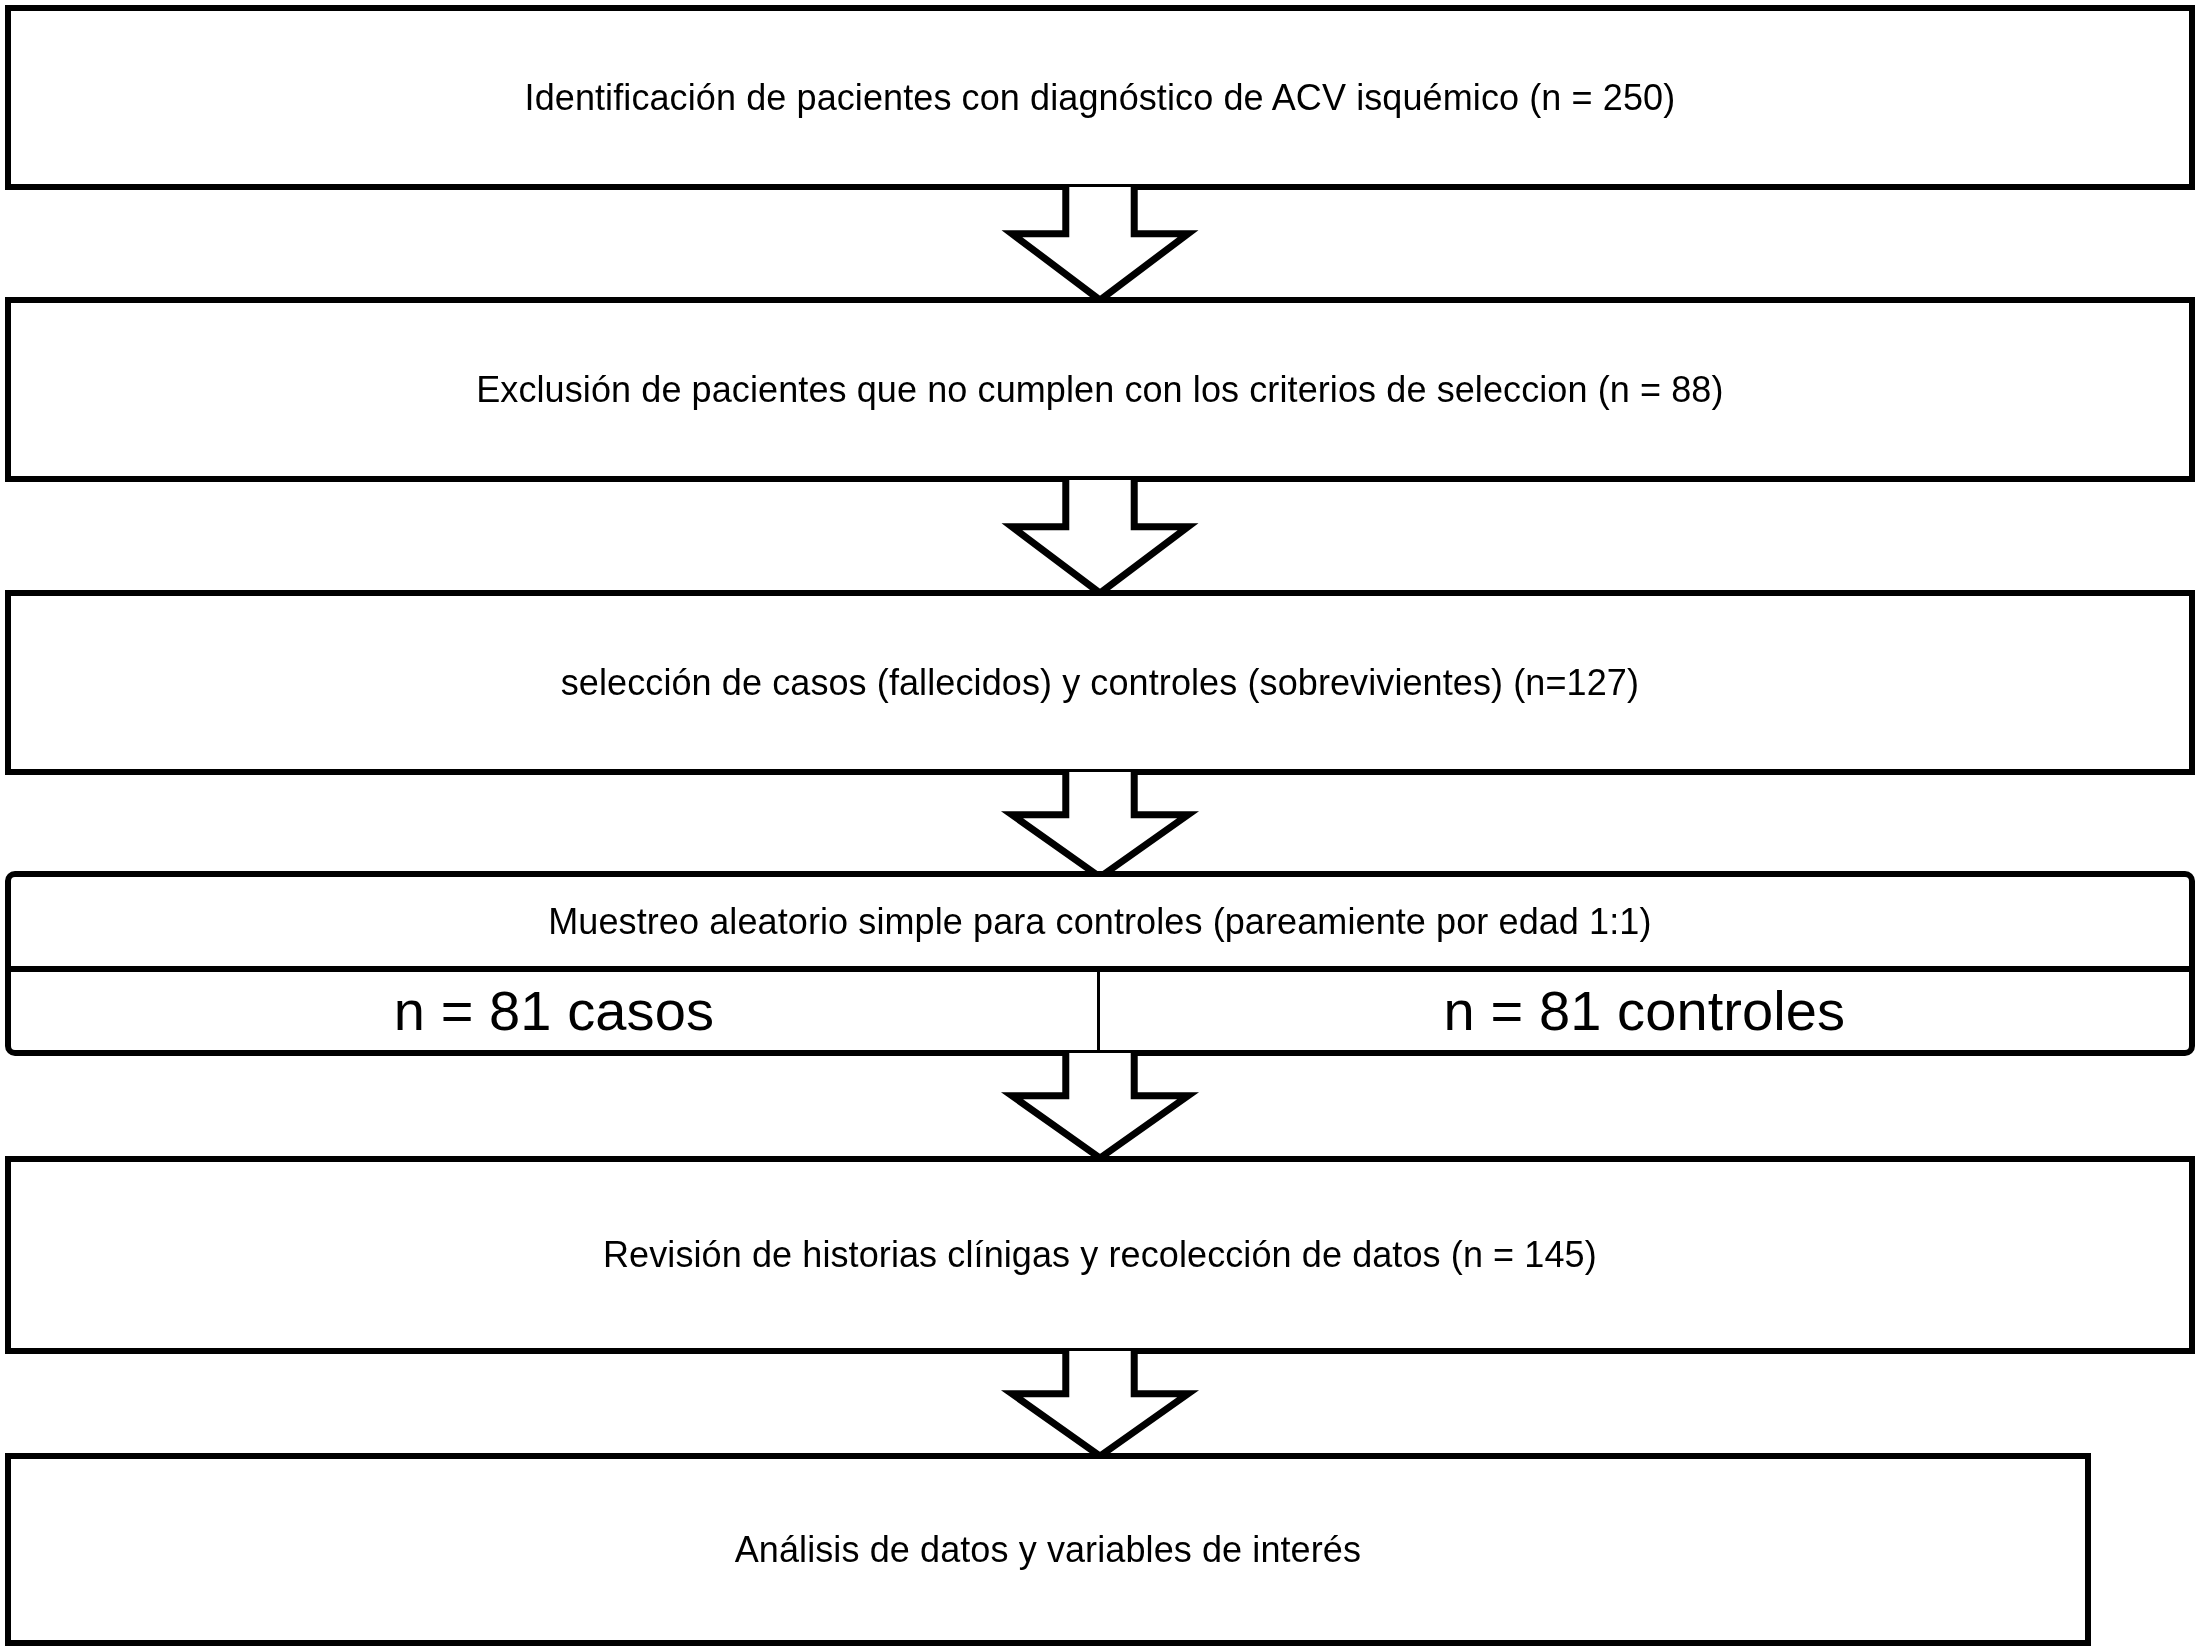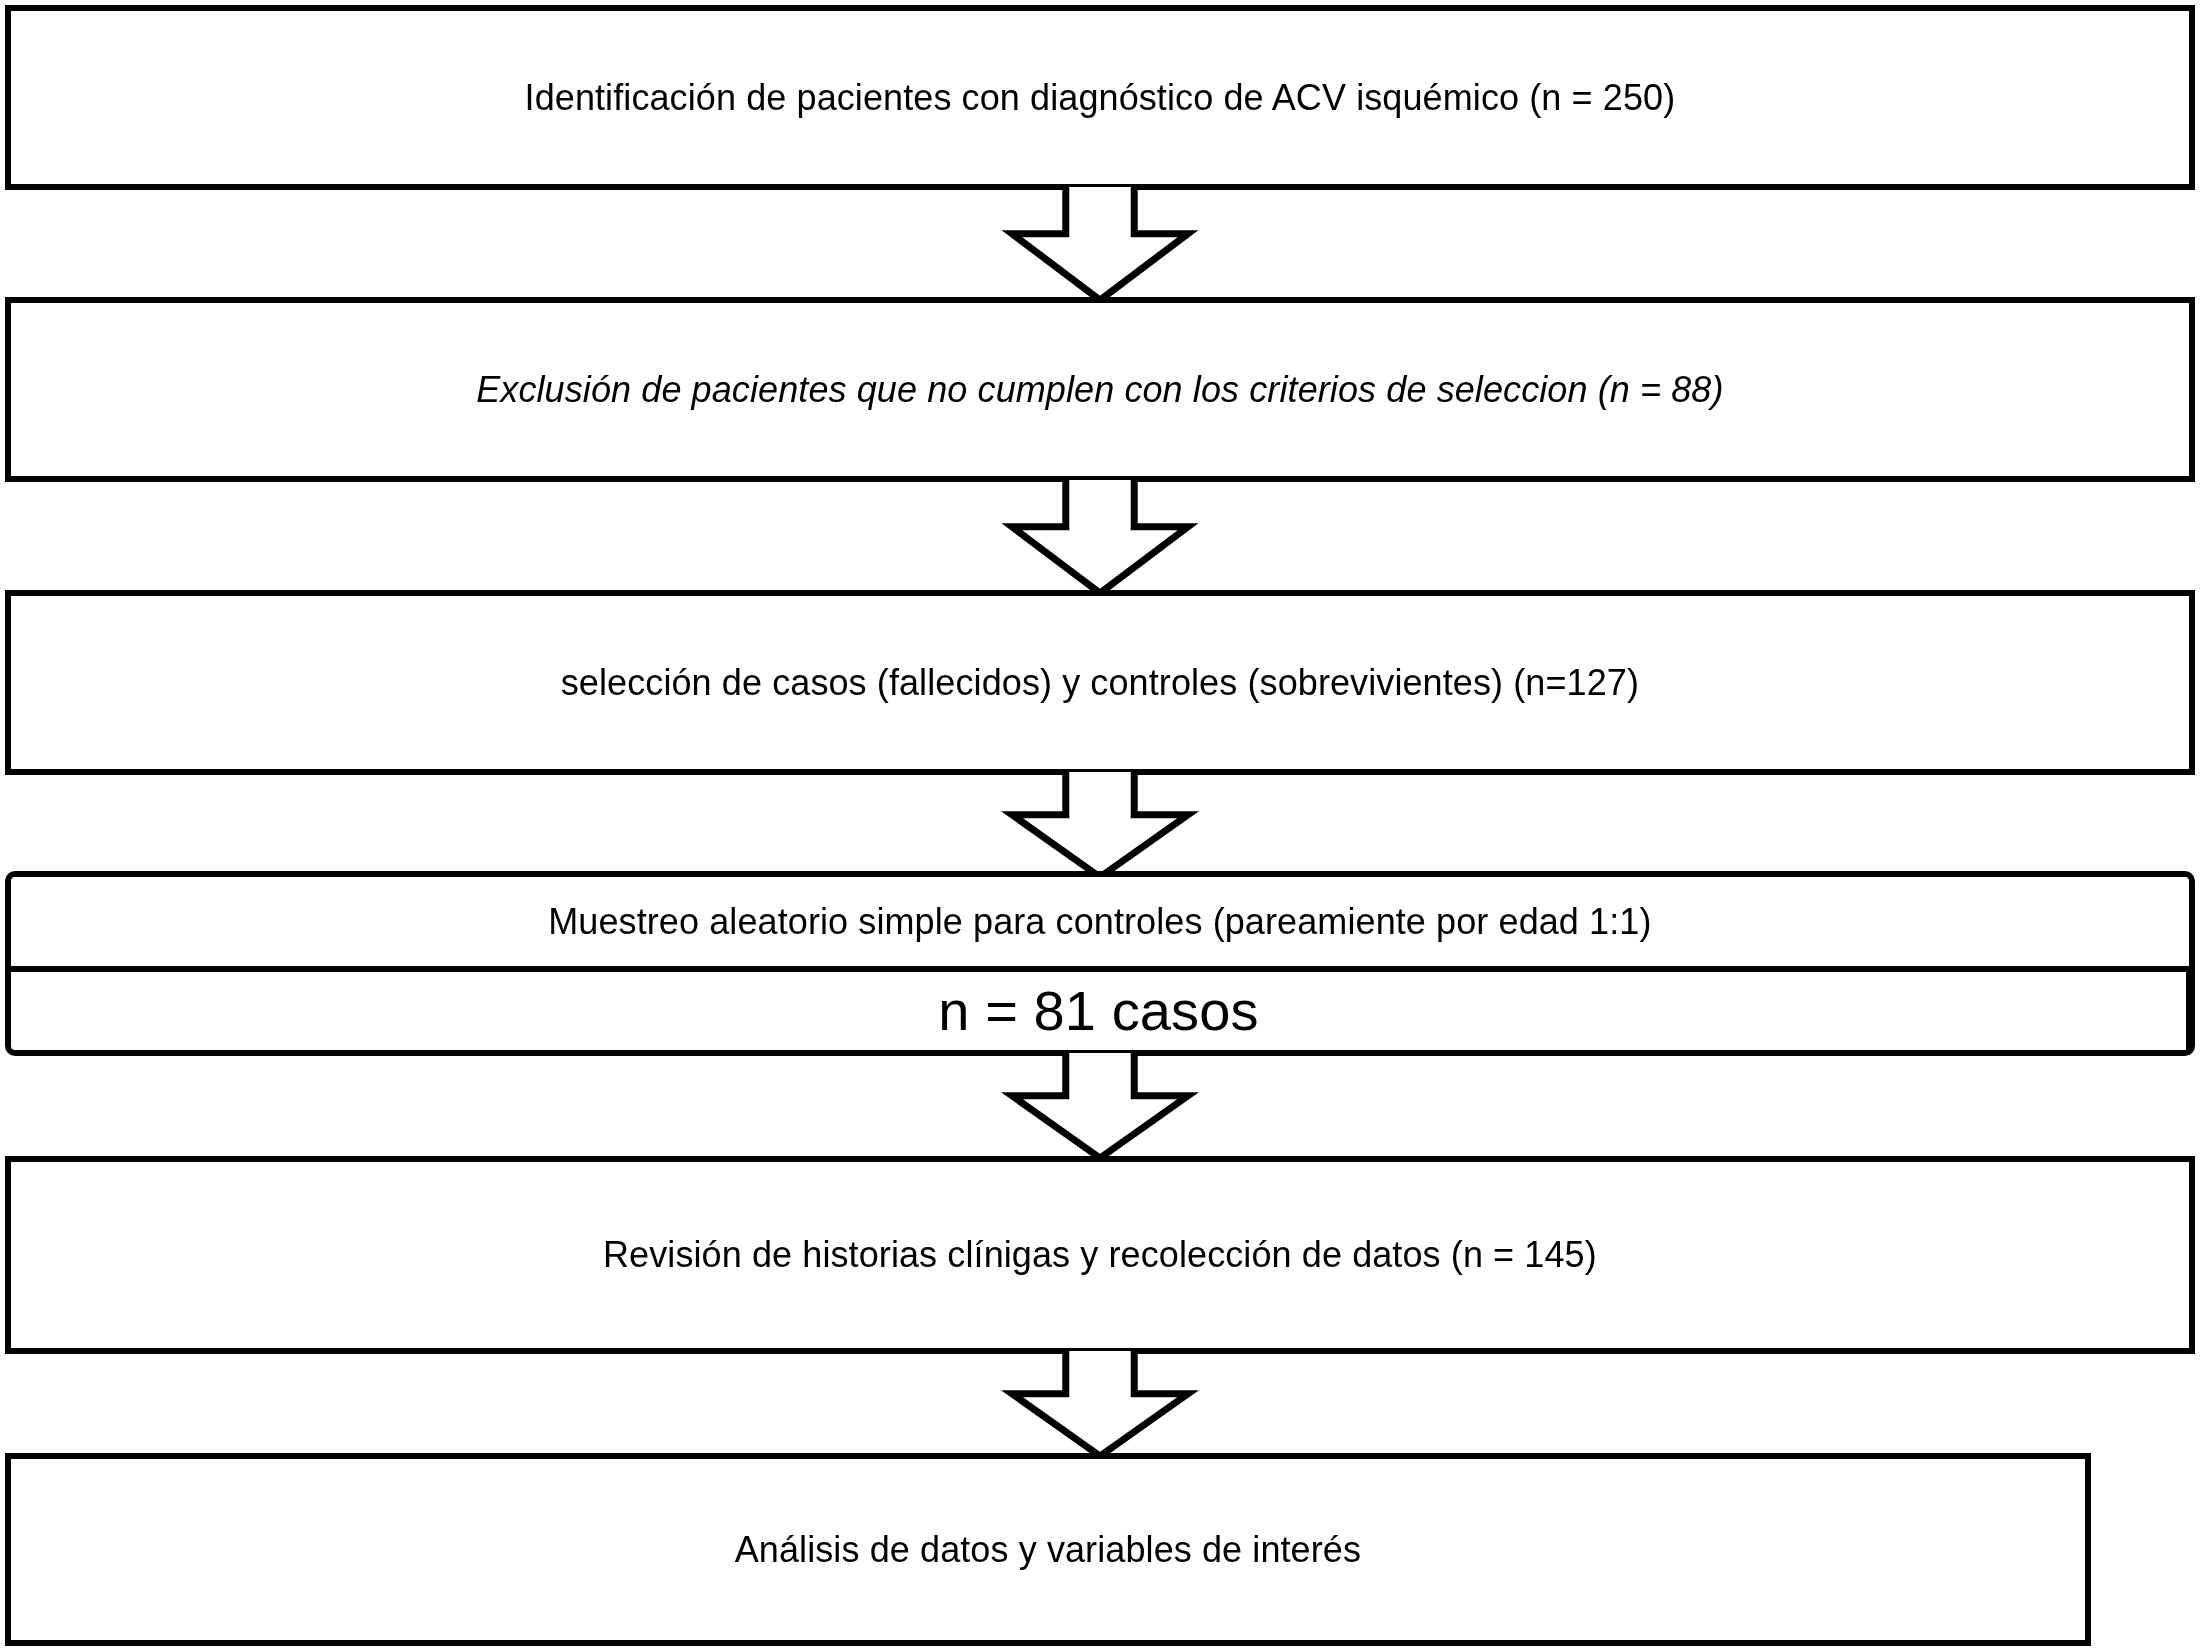--- a/index.html
+++ b/index.html
@@ -100,21 +100,21 @@
   <div class="node-box" style="left:4.9px; top:4.9px; width:2190px; height:185px;">
     <span class="node-label">Identificación de pacientes con diagnóstico de ACV isquémico (n = 250)</span>
   </div>
 
   <div class="arrow-connector" style="top:187px; height:113px;">
     <svg viewBox="0 0 180 116" preserveAspectRatio="none" aria-hidden="true">
       <path d="M 55 0 L 55 48 L 0 48 L 90 116 L 180 48 L 125 48 L 125 0" fill="#ffffff" stroke="#000000" stroke-width="7" stroke-linejoin="miter" vector-effect="non-scaling-stroke"></path>
     </svg>
   </div>
 
-  <div class="node-box" style="left:4.9px; top:297px; width:2190px; height:185px;font-style:italic;">
+  <div class="node-box" style="left:4.9px; top:297px; width:2190px; height:185px;">
     <span class="node-label">Exclusión de pacientes que no cumplen con los criterios de seleccion (n = 88)</span>
   </div>
 
   <div class="arrow-connector" style="top:480px; height:113px;">
     <svg viewBox="0 0 180 116" preserveAspectRatio="none" aria-hidden="true">
       <path d="M 55 0 L 55 48 L 0 48 L 90 116 L 180 48 L 125 48 L 125 0" fill="#ffffff" stroke="#000000" stroke-width="7" stroke-linejoin="miter" vector-effect="non-scaling-stroke"></path>
     </svg>
   </div>
 
   <div class="node-box" style="left:4.9px; top:590px; width:2190px; height:185px;">
@@ -127,20 +127,23 @@
     </svg>
   </div>
 
   <div class="node-box split" style="left:4.9px; top:871px; width:2190px; height:185px;border-radius:10px;">
     <div class="split-top">
       <span class="node-label">Muestreo aleatorio simple para controles (pareamiente por edad 1:1)</span>
     </div>
     <div class="split-bottom">
       <div class="split-cell left">
         <span class="node-label">n = 81 casos</span>
+      </div>
+      <div class="split-cell right">
+        <span class="node-label">n = 81 controles</span>
       </div>
     </div>
   </div>
 
   <div class="arrow-connector" style="top:1053px; height:105px;">
     <svg viewBox="0 0 180 108" preserveAspectRatio="none" aria-hidden="true">
       <path d="M 55 0 L 55 44 L 0 44 L 90 108 L 180 44 L 125 44 L 125 0" fill="#ffffff" stroke="#000000" stroke-width="7" stroke-linejoin="miter" vector-effect="non-scaling-stroke"></path>
     </svg>
   </div>
 

